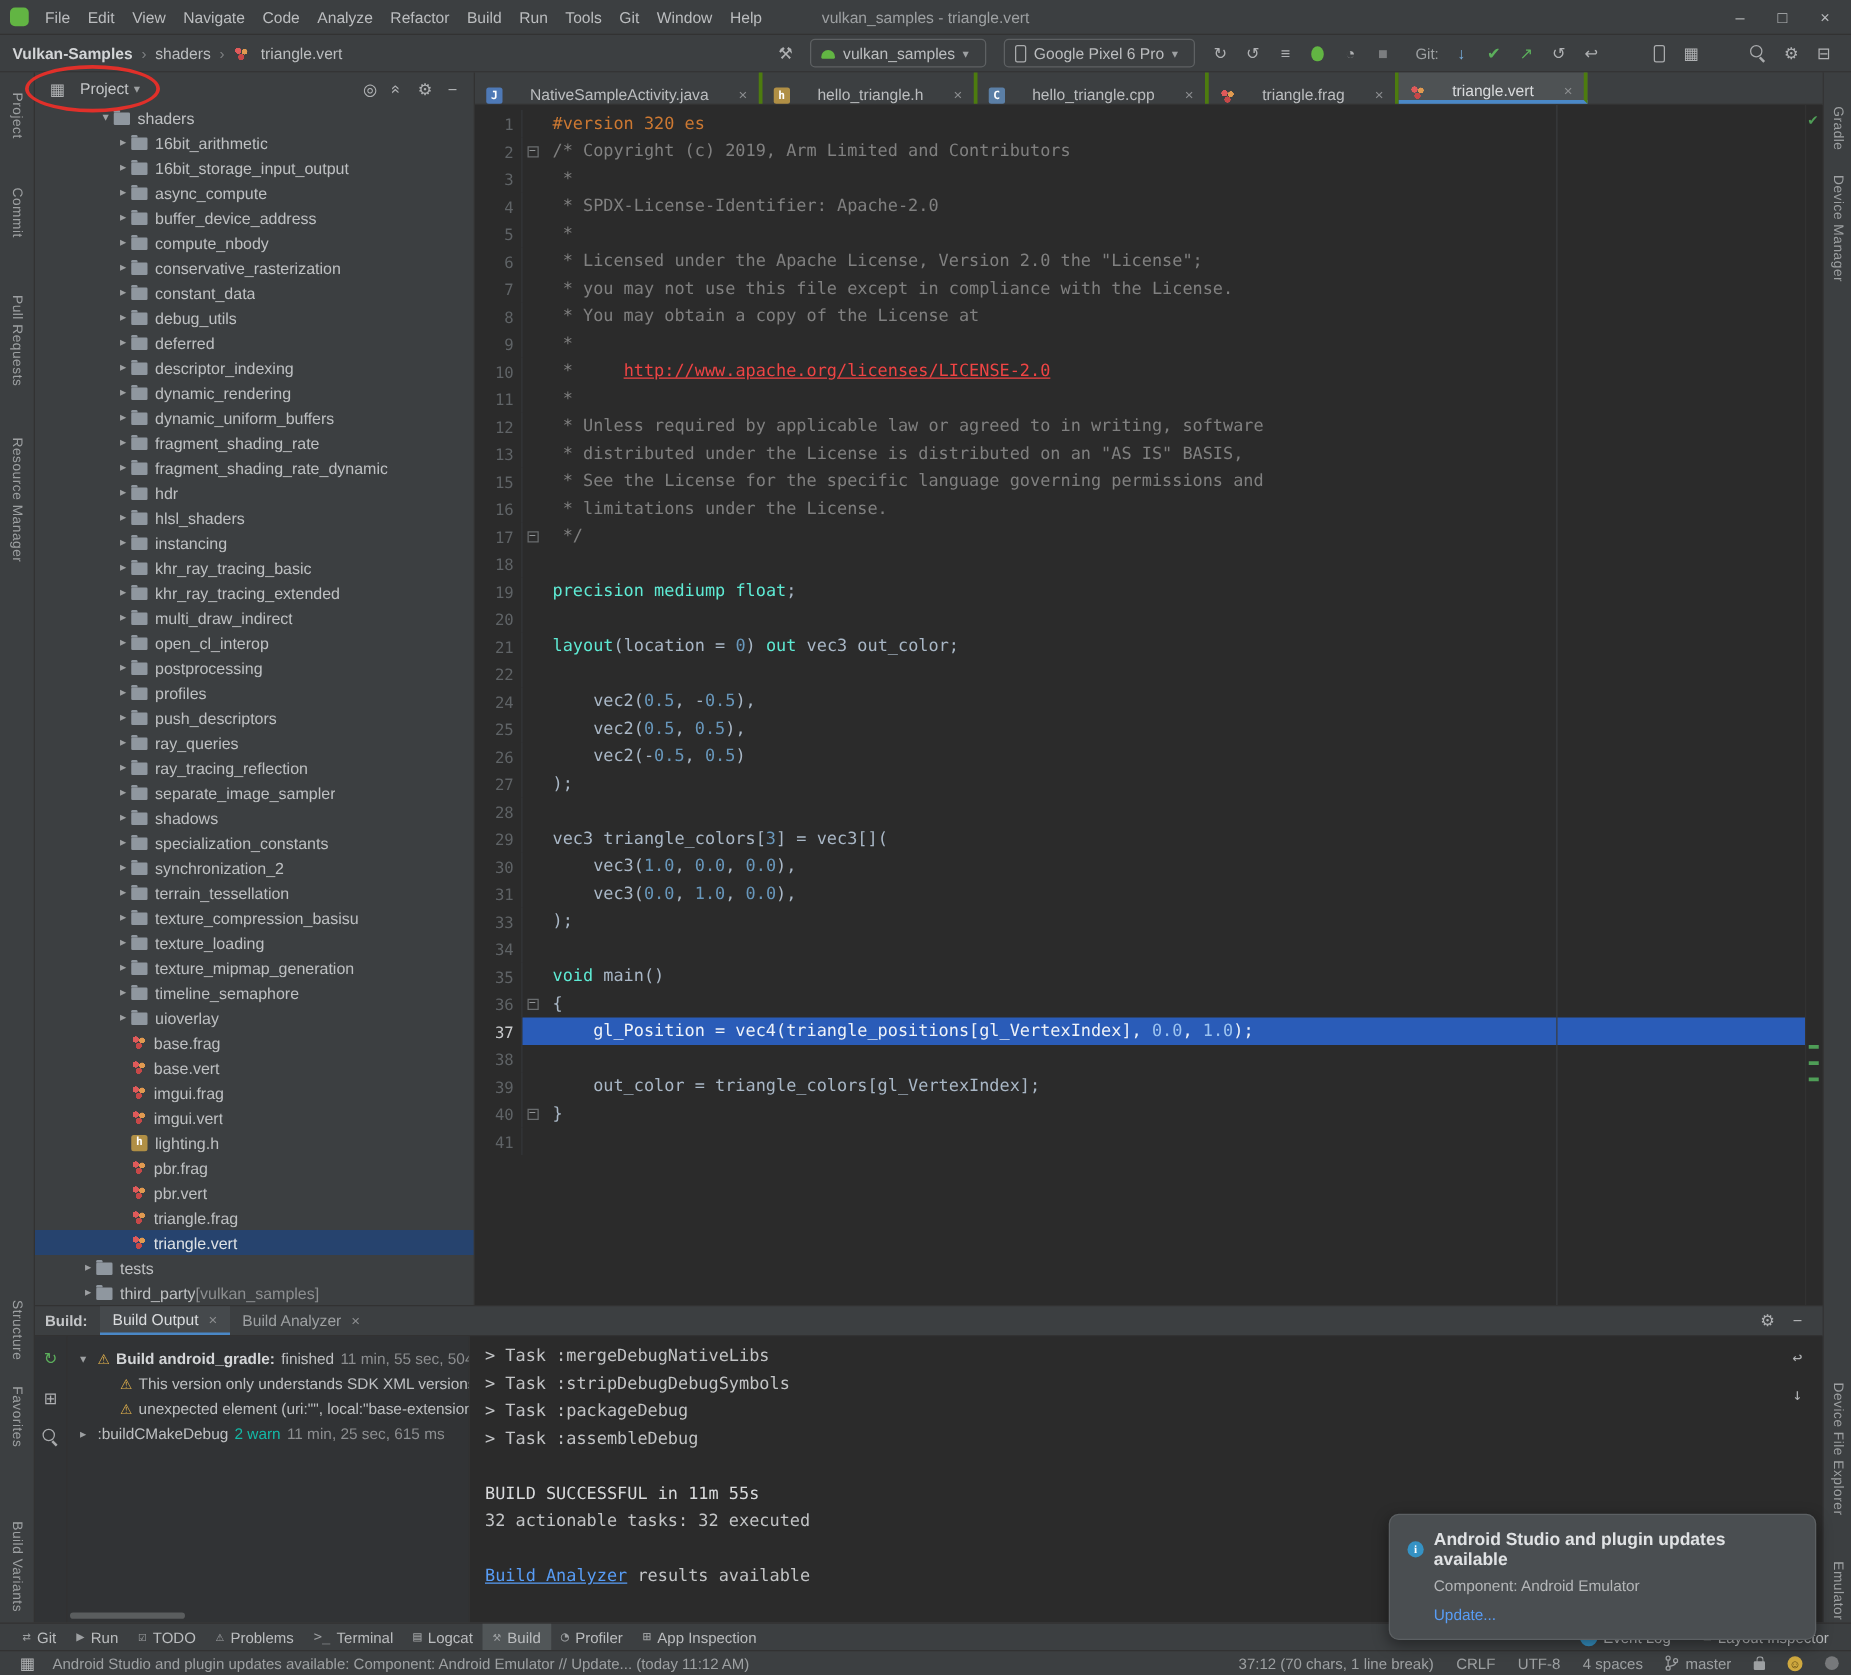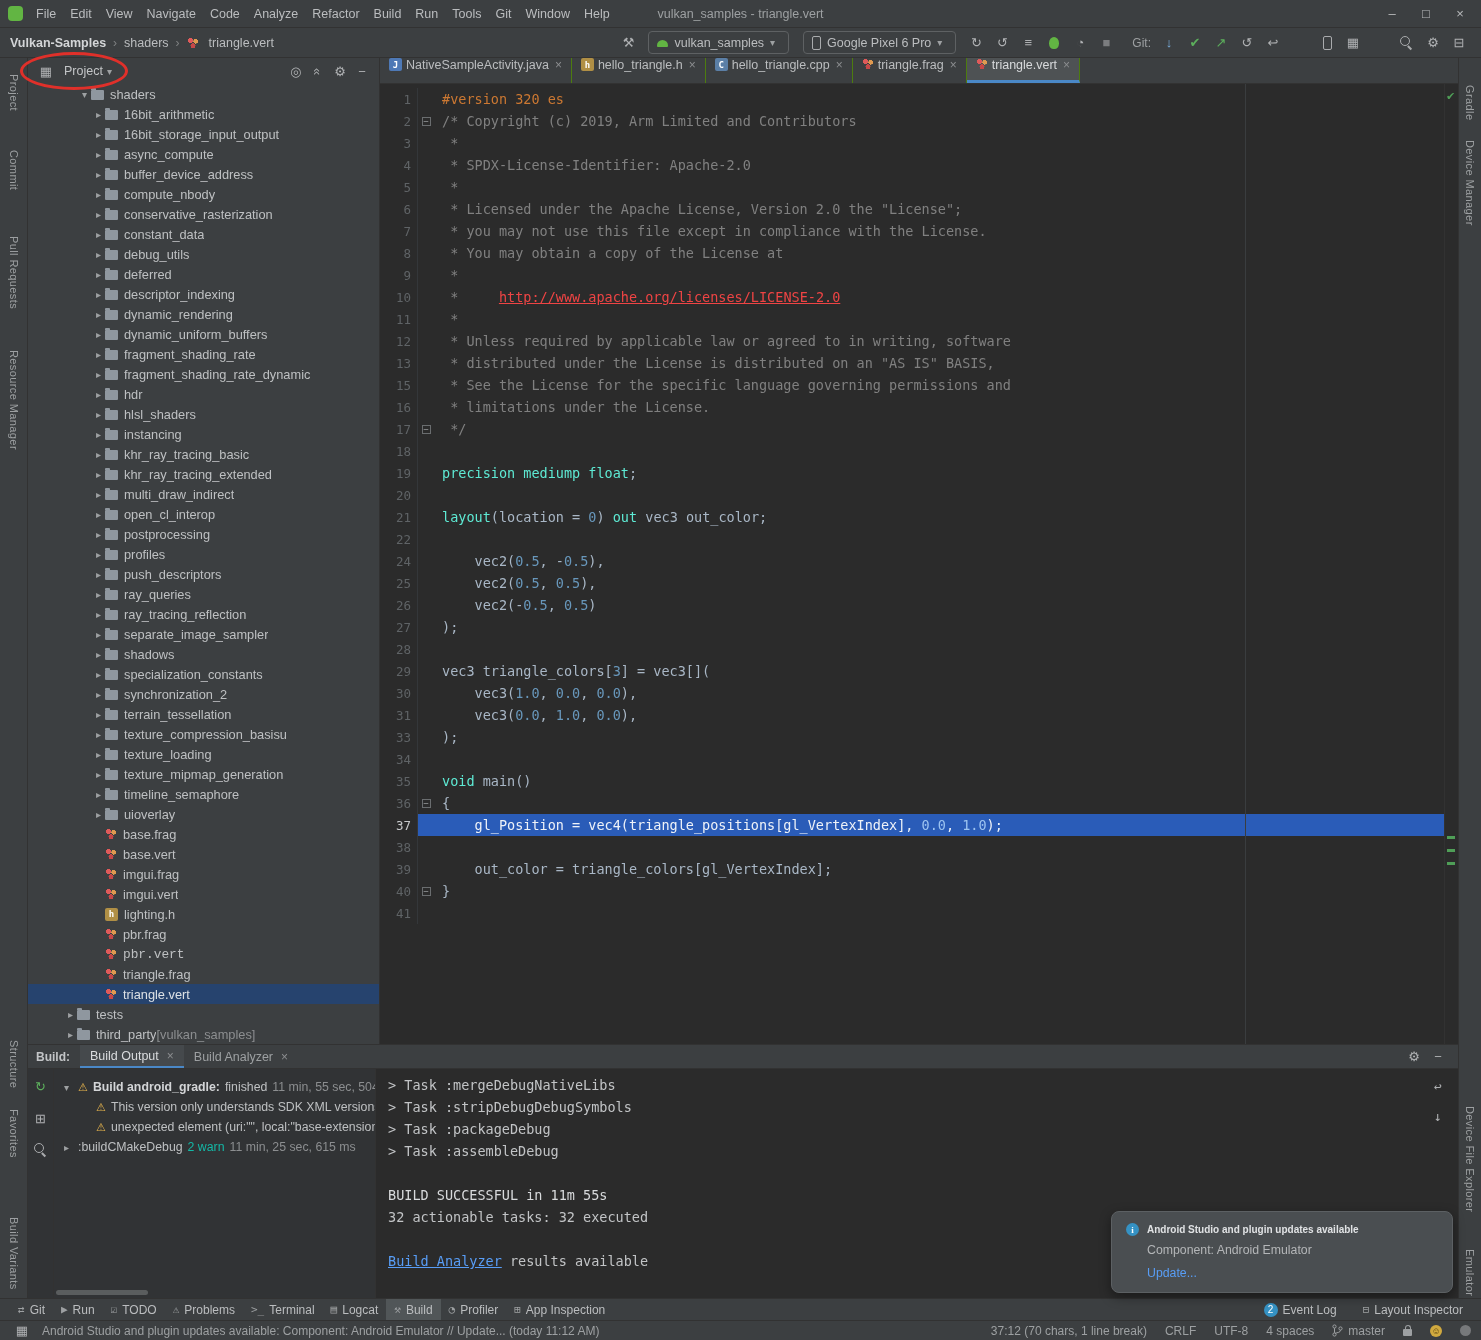--- a/index.html
+++ b/index.html
@@ -74,21 +74,21 @@
   .ico-cpp{background:#5b7fa6}
   .ico-cpp::before{content:"C"}
   .ico-header{background:#b08f45}
   .ico-header::before{content:"h"}
   .tlabel{overflow:hidden;text-overflow:ellipsis}
   .tsuffix{color:#8c8e90}
 
   
   #editor{flex:1;display:flex;flex-direction:column;min-width:0}
   #tabs{height:26px;flex:none;background:#3c3f41;display:flex;align-items:stretch;border-bottom:1px solid #323232}
-  .tab{display:flex;align-items:flex-start;gap:4px;padding:0 9px;border-right:1px solid #4d7c0f;color:#bbbdbf;font-size:12.5px;white-space:nowrap}
+  .tab{display:flex;align-items:flex-end;gap:22px;padding:0 9px;border-right:3px solid #4d7c0f;color:#bbbdbf;font-size:12.5px;white-space:nowrap}
   .tab .ico{margin-right:0}
   .tab-active{background:#4e5254;color:#d8dadc;border-bottom:3px solid #4a88c7}
   .tab-close{color:#8c8e90;font-size:12px;margin-left:2px}
   #code-area{flex:1;position:relative;background:#2b2b2b;overflow:hidden}
   #code-lines{margin-right:14px;padding-top:4px}
   .cl{height:22px;display:flex;align-items:center;font-family:"DejaVu Sans Mono",monospace;font-size:13.5px}
   .ln{width:38px;flex:none;text-align:right;padding-right:6px;color:#5f6366;font-size:12.5px;border-right:1px solid #34373a;align-self:stretch;display:flex;align-items:center;justify-content:flex-end}
   .lr{flex:1;display:flex;align-items:center;min-width:0;height:100%}
   .fold{width:16px;flex:none;display:flex;align-items:center;justify-content:center}
   .fold-mark{width:9px;height:9px;border:1px solid #6a6d6f;font-size:9px;line-height:7px;text-align:center;color:#9a9d9f}
@@ -129,21 +129,21 @@
   #console{flex:1;position:relative;background:#2b2b2b;padding:8px 0 0 12px;font-family:"DejaVu Sans Mono",monospace;font-size:13.5px;color:#c2c4c6;min-width:0}
   .con-line{height:22px;white-space:pre}
   .con-em{color:#d8dadc}
   .con-link{color:#589df6;text-decoration:underline}
   #con-icons{position:absolute;right:8px;top:6px;display:flex;flex-direction:column;gap:8px}
 
   
   #notification{position:absolute;right:28px;top:1211px;width:342px;background:#4a4e51;border:1px solid #5c6063;border-radius:8px;padding:11px 14px 12px;box-shadow:0 4px 12px rgba(0,0,0,.4);z-index:40}
   .notif-head{display:flex;align-items:center;gap:8px}
   .i-info{width:13px;height:13px;border-radius:50%;background:#3592c4;color:#fff;font:bold 9px "Liberation Serif",serif;display:flex;align-items:center;justify-content:center;flex:none}
-  #notif-title{font-weight:bold;font-size:10px;color:#e0e2e4}
+  #notif-title{font-weight:bold;font-size:14px;color:#e0e2e4}
   #notif-body{margin:7px 0 0 21px;color:#b4b6b8;font-size:12.3px}
   #notif-action{display:inline-block;margin:9px 0 0 21px;color:#589df6;font-size:12.3px}
 
   
   #bottom-bar{position:absolute;left:0;top:1298px;width:100%;height:22px;background:#3c3f41;border-top:1px solid #323232;display:flex;align-items:center;padding:0 10px}
   #bb-left,#bb-right{display:flex;align-items:center;height:100%}
   #bb-right{margin-left:auto;gap:10px}
   .bb-item{display:flex;align-items:center;gap:5px;padding:0 8px;height:100%;color:#bbbdbf;font-size:12px}
   .bb-active{background:#515658}
   .bbi{color:#9da0a2;font-size:11px;font-family:"DejaVu Sans Mono",monospace}
@@ -478,21 +478,21 @@
         <div class="trow" style="padding-left: 64px;">
           <span class="chev"></span>
           <span class="ico ico-header"></span>
           <span class="tlabel">lighting.h</span>
         </div>
         <div class="trow" style="padding-left: 64px;">
           <span class="chev"></span>
           <span class="ico ico-vulkan"></span>
           <span class="tlabel">pbr.frag</span>
         </div>
-        <div class="trow" style="padding-left: 64px; font-family: Liberation Mono, monospace;">
+        <div class="trow" style="padding-left: 64px;">
           <span class="chev"></span>
           <span class="ico ico-vulkan"></span>
           <span class="tlabel">pbr.vert</span>
         </div>
         <div class="trow" style="padding-left: 64px;">
           <span class="chev"></span>
           <span class="ico ico-vulkan"></span>
           <span class="tlabel">triangle.frag</span>
         </div>
         <div class="trow tsel" style="padding-left: 64px;">

